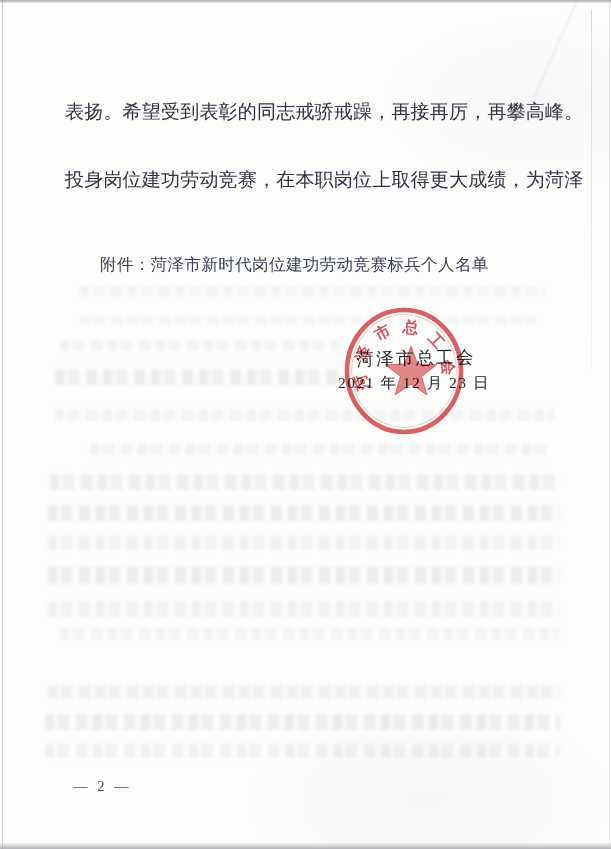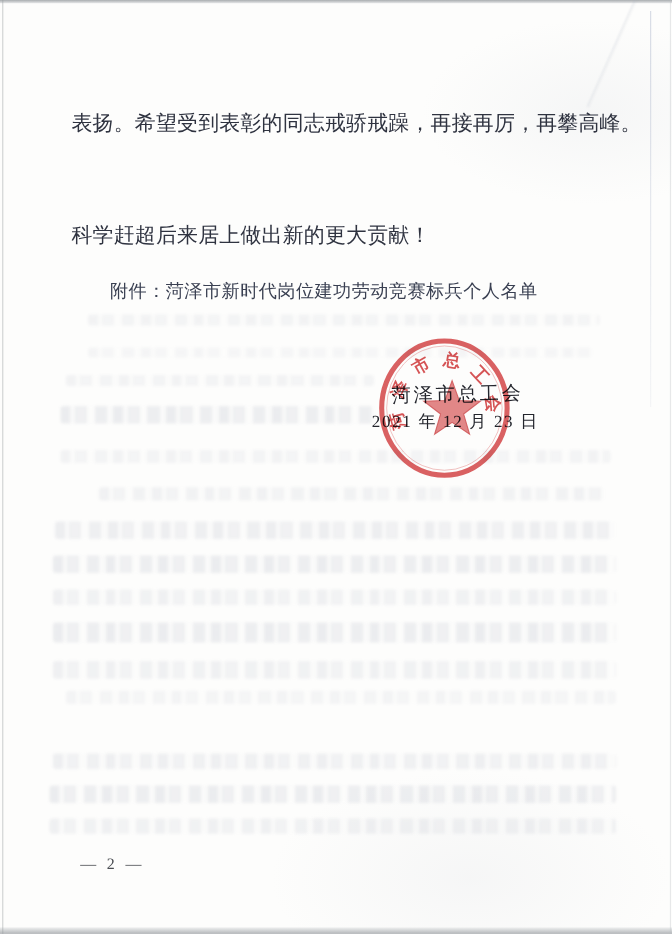--- a/index.html
+++ b/index.html
@@ -77,21 +77,21 @@
 <div class="scan">
 
   <div class="edge-top"></div>
   <div class="edge-bottom"></div>
   <div class="edge-left"></div>
   <div class="edge-right"></div>
   <div class="crease-right"></div>
   <div class="crease-diag"></div>
 
   <div class="bodyline" style="top:99px">表扬。希望受到表彰的同志戒骄戒躁，再接再厉，再攀高峰。</div>
-  <div class="bodyline" style="top:201px">科学赶超后来居上做出新的更大贡献！</div>
+  <div class="bodyline" style="top:167px">投身岗位建功劳动竞赛，在本职岗位上取得更大成绩，为菏泽</div>
 
   <div class="attachment">附件：菏泽市新时代岗位建功劳动竞赛标兵个人名单</div>
 
   <div class="sig-org">菏泽市总工会</div>
   <div class="sig-date">2021 年 12 月 23 日</div>
 
   <svg class="seal" viewBox="0 0 132 134">
     <g>
       <ellipse cx="66" cy="67" rx="57" ry="61" fill="none" stroke="#d23c3e" stroke-width="4.6" opacity="0.92"></ellipse>
       <ellipse cx="66" cy="67" rx="52.5" ry="56.5" fill="none" stroke="#d95052" stroke-width="0.8" opacity="0.45"></ellipse>

